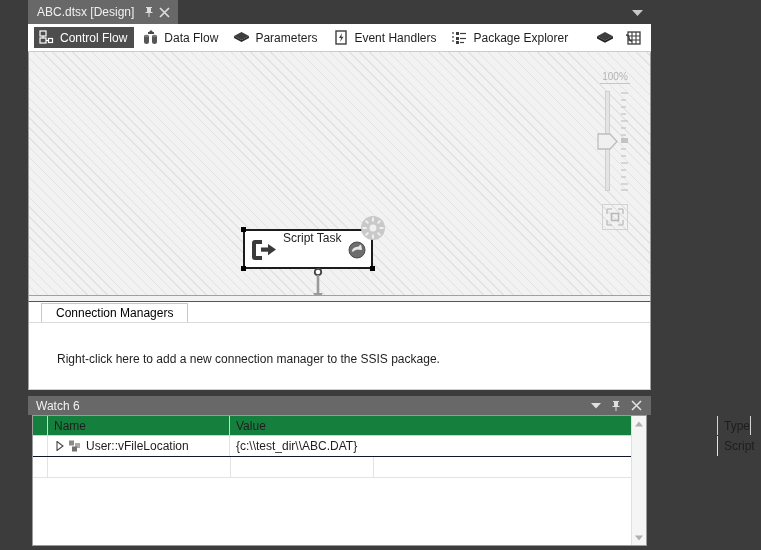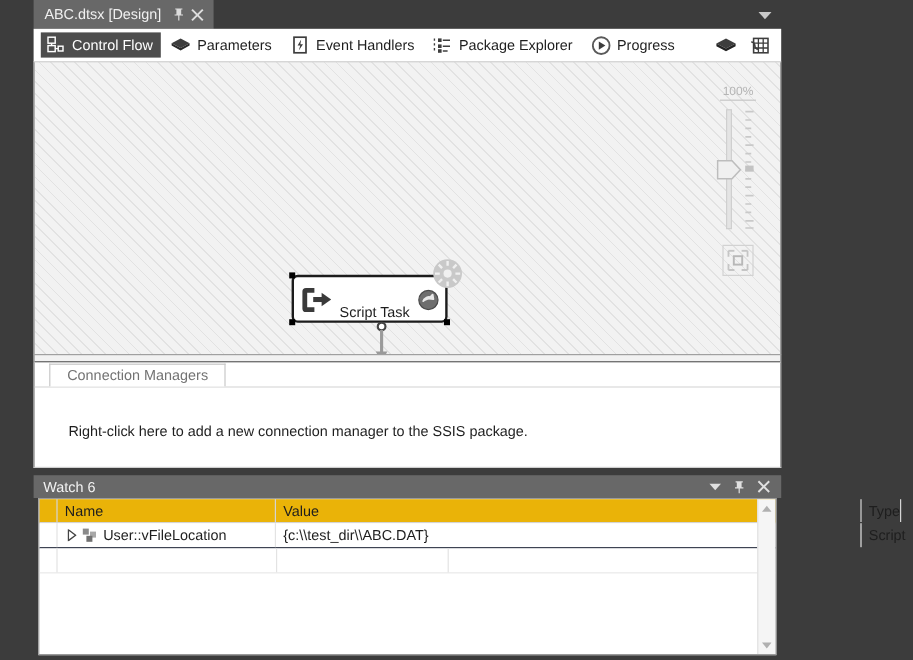--- a/index.html
+++ b/index.html
@@ -122,23 +122,23 @@
 
   
   .task-node {
     position: absolute;
     left: 214px;
     top: 177px;
     width: 130px;
     height: 40px;
     background: #ffffff;
     border: 2px solid #1c1c1c;
-    border-radius: 5px;
-    display: flex;
-    align-items: flex-end;
+    border-radius: 0;
+    display: flex;
+    align-items: flex-start;
     box-sizing: border-box;
   }
   .task-label {
     font-size: 12px;
     color: #1e1e1e;
     margin-left: 38px;
     white-space: nowrap;
   }
   .task-icon {
     position: absolute;
@@ -264,21 +264,21 @@
   }
   .cm-tab {
     position: absolute;
     left: 12px;
     top: 1px;
     height: 19px;
     padding: 0 14px 0 14px;
     display: flex;
     align-items: center;
     font-size: 12px;
-    color: #737373;
+    color: #000000;
     border: 1px solid #c8c8c8;
     border-bottom: none;
     background: #ffffff;
     box-sizing: border-box;
     white-space: nowrap;
   }
   .cm-hint {
     position: absolute;
     left: 28px;
     top: 50px;
@@ -326,21 +326,21 @@
     border: 1px solid #9a9a9a;
     display: flex;
     flex-direction: column;
     min-height: 0;
     box-sizing: border-box;
     position: relative;
   }
   .grid-head {
     height: 19px;
     display: flex;
-    background: #eab308;
+    background: #15803d;
     border-bottom: 1px solid #d4d4d4;
     flex: 0 0 auto;
     font-size: 12px;
     color: #1e1e1e;
   }
   .gutter-col { width: 14px; border-right: 1px solid #d4d4d4; flex: 0 0 auto; }
   .gh-cell {
     display: flex; align-items: center;
     padding-left: 6px;
     border-right: 1px solid #d4d4d4;
@@ -434,20 +434,33 @@
           <rect x="1" y="1" width="6" height="5" fill="none" stroke="#ffffff" stroke-width="1.2"></rect>
           <rect x="1" y="8" width="6" height="5" fill="none" stroke="#ffffff" stroke-width="1.2"></rect>
           <rect x="9.5" y="8.5" width="4" height="4" fill="none" stroke="#ffffff" stroke-width="1.2"></rect>
           <path d="M7 10.5 h2.5" stroke="#ffffff" stroke-width="1.2"></path>
           <path d="M4 6 v2" stroke="#ffffff" stroke-width="1.2"></path>
         </svg>
       </span>
       <span>Control Flow</span>
     </div>
 
+    <div class="dtab">
+      <span class="ic">
+        <svg width="16" height="15" viewBox="0 0 16 15">
+          <path d="M1 6 h5 v6 a2.5 2 0 0 1 -5 0 z" fill="#555"></path>
+          <ellipse cx="3.5" cy="6" rx="2.5" ry="1.3" fill="#777"></ellipse>
+          <path d="M9 6 h5 v6 a2.5 2 0 0 1 -5 0 z" fill="#555"></path>
+          <ellipse cx="11.5" cy="6" rx="2.5" ry="1.3" fill="#777"></ellipse>
+          <path d="M5 2 h6 v2 h-6 z" fill="#4a4a4a"></path>
+          <path d="M8 0 l2.5 2.5 h-5 z" fill="#4a4a4a"></path>
+        </svg>
+      </span>
+      <span>Data Flow</span>
+    </div>
 
     <div class="dtab">
       <span class="ic">
         <svg width="17" height="13" viewBox="0 0 17 13">
           <path d="M8.5 1 L16 5 L8.5 9 L1 5 Z" fill="#3d3d3d"></path>
           <path d="M1 5 v2 L8.5 11 L16 7 V5 L8.5 9 Z" fill="#2a2a2a"></path>
         </svg>
       </span>
       <span>Parameters</span>
     </div>
@@ -470,29 +483,20 @@
           <path d="M8 2.5 h6" stroke="#3d3d3d" stroke-width="1.2"></path>
           <rect x="4" y="6" width="3" height="3" fill="#3d3d3d"></rect>
           <path d="M8 7.5 h6" stroke="#3d3d3d" stroke-width="1.2"></path>
           <rect x="4" y="10" width="3" height="3" fill="#3d3d3d"></rect>
           <path d="M8 11.5 h4" stroke="#3d3d3d" stroke-width="1.2"></path>
         </svg>
       </span>
       <span>Package Explorer</span>
     </div>
 
-    <div class="dtab">
-      <span class="ic">
-        <svg width="16" height="16" viewBox="0 0 16 16">
-          <circle cx="8" cy="8" r="7" fill="#ffffff" stroke="#5a5a5a" stroke-width="1.6"></circle>
-          <path d="M6 4.5 L11.5 8 L6 11.5 Z" fill="#3d3d3d"></path>
-        </svg>
-      </span>
-      <span>Progress</span>
-    </div>
 
     <div class="bar-right">
       <span class="ic">
         <svg width="18" height="14" viewBox="0 0 18 14">
           <path d="M9 1 L17 5.2 L9 9.4 L1 5.2 Z" fill="#3d3d3d"></path>
           <path d="M1 5.2 v2.3 L9 11.7 L17 7.5 V5.2 L9 9.4 Z" fill="#232323"></path>
         </svg>
       </span>
       <span class="ic">
         <svg width="17" height="16" viewBox="0 0 17 16">

